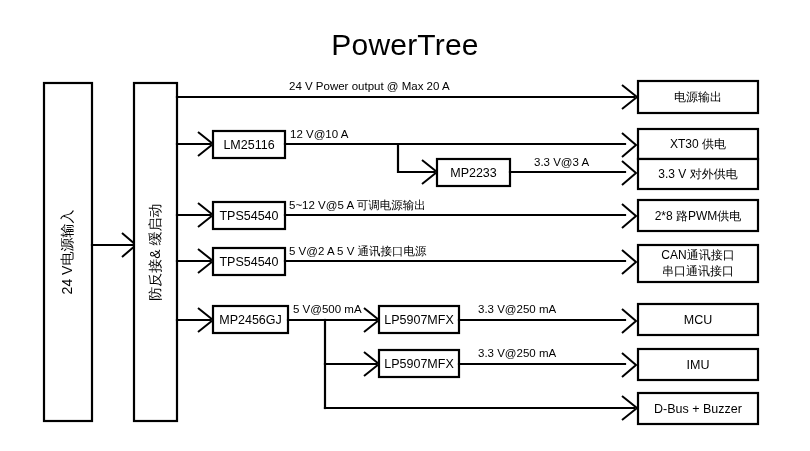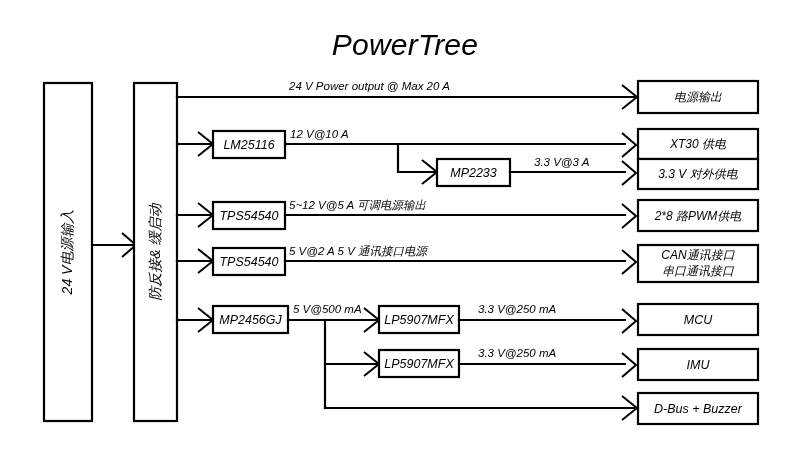--- a/index.html
+++ b/index.html
@@ -12,21 +12,20 @@
     height: 451px;
     overflow: hidden;
     font-family: "Liberation Sans", sans-serif;
     color: #000000;
   }
   #diagram-root {
     position: relative;
     width: 810px;
     height: 451px;
     background: #ffffff;
-    font-style: italic;
   }
   svg.diagram {
     position: absolute;
     top: 0;
     left: 0;
     width: 810px;
     height: 451px;
     display: block;
   }
   .box-rect {

